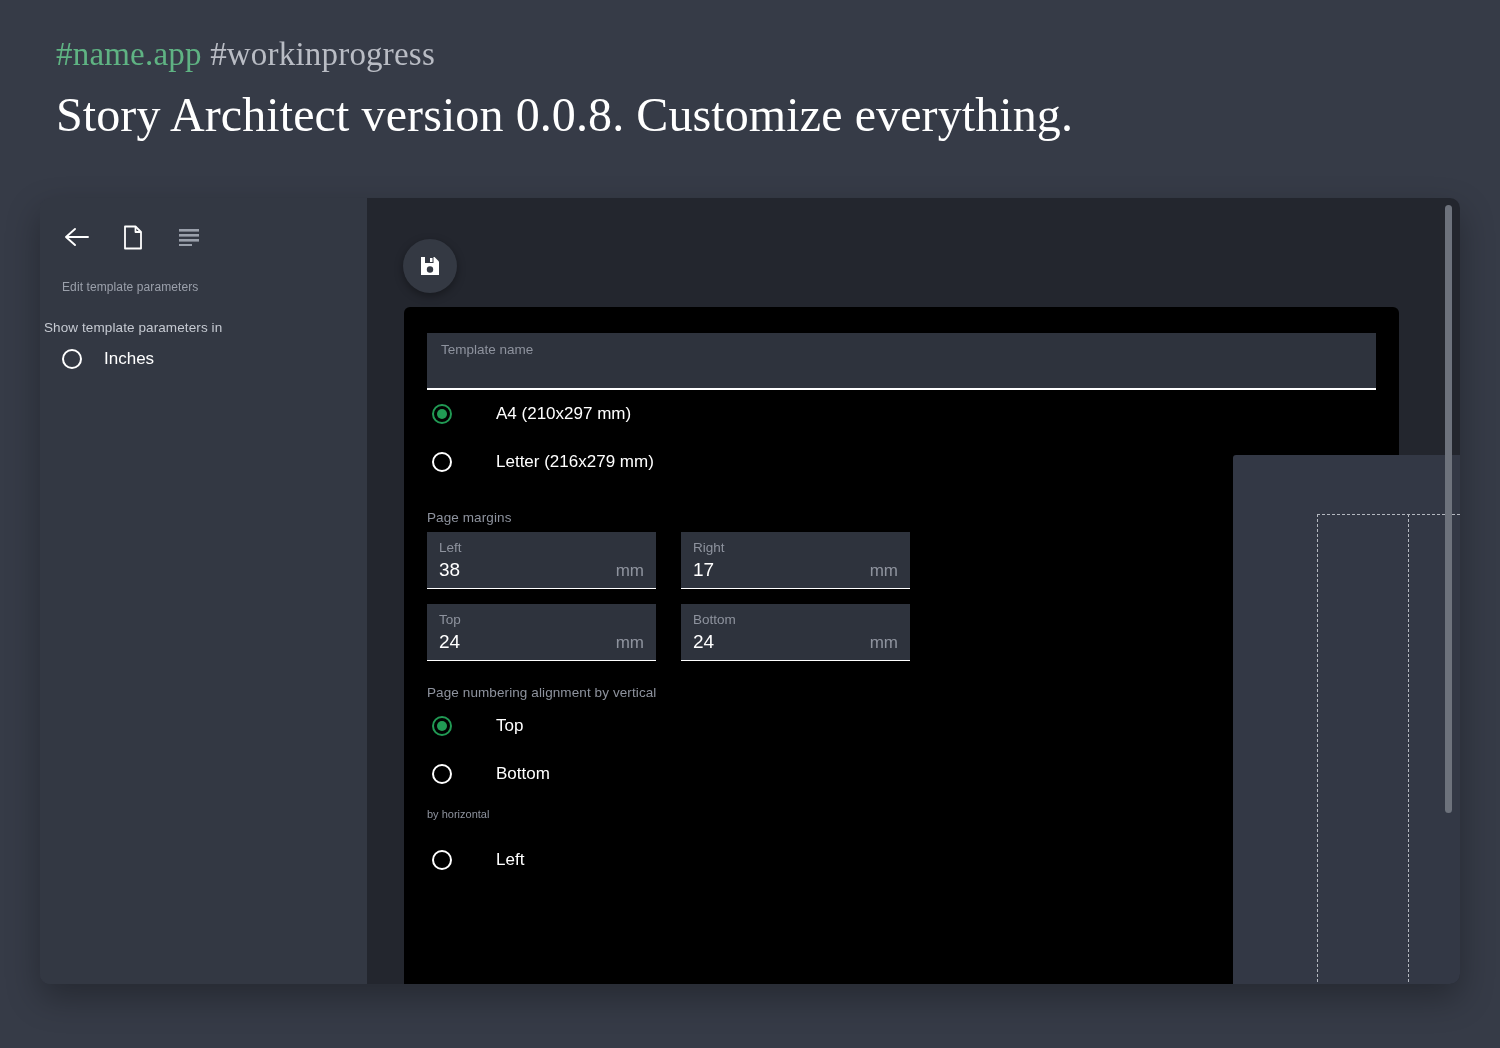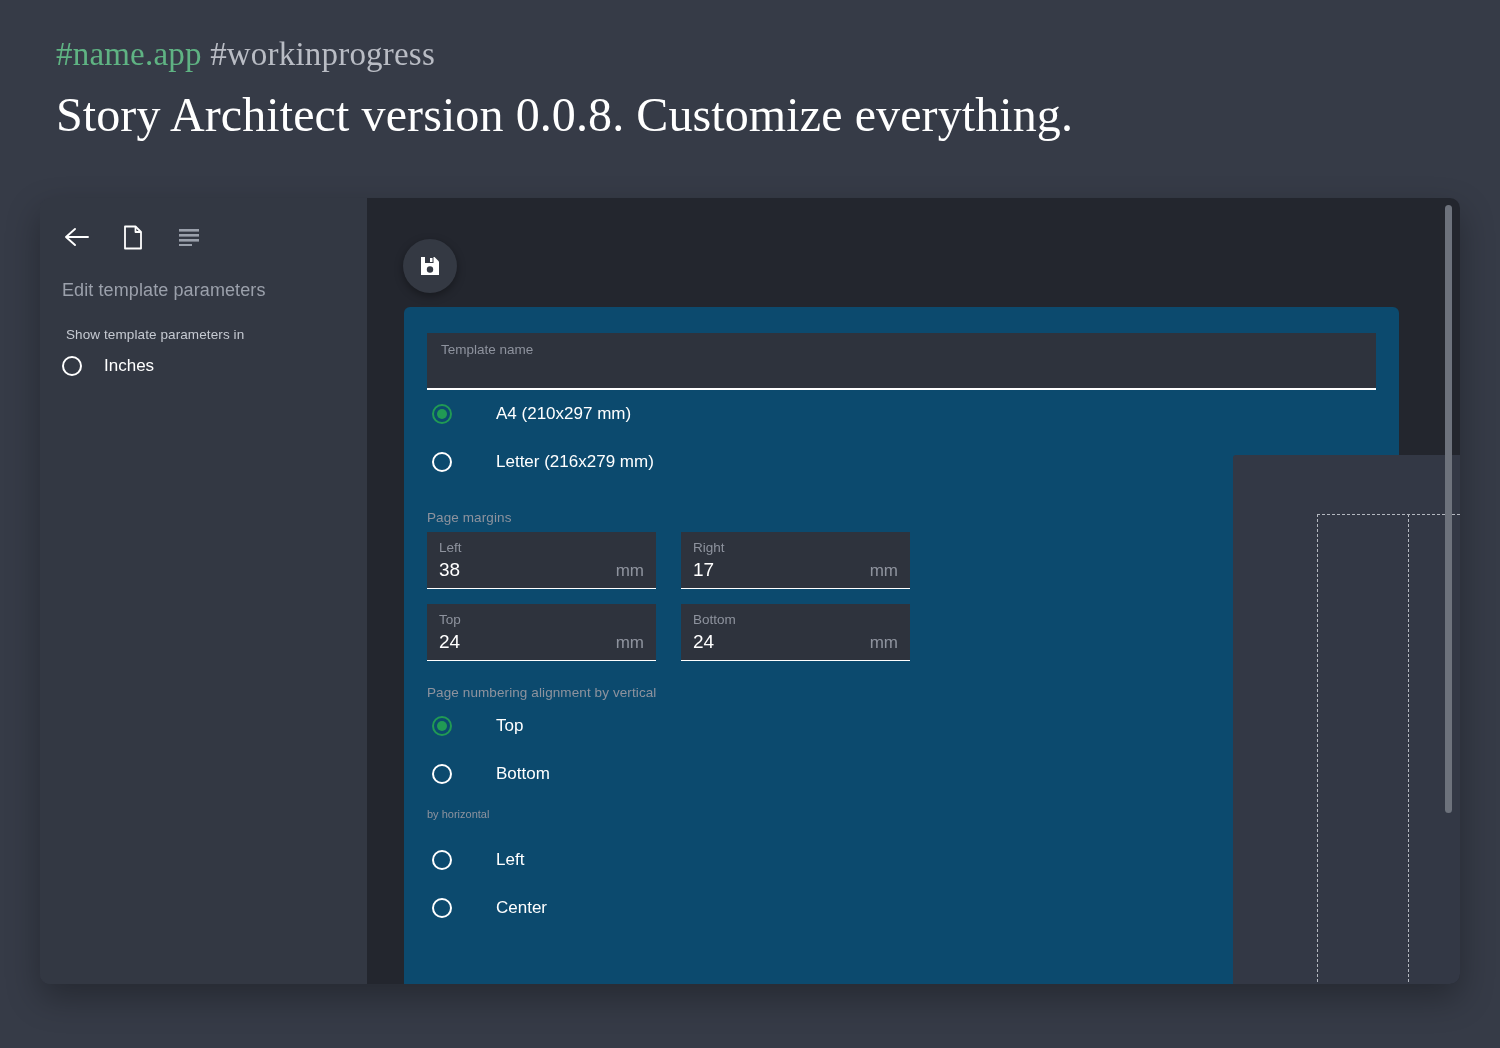--- a/index.html
+++ b/index.html
@@ -74,26 +74,26 @@
   .tb-icon {
     width: 30px;
     height: 30px;
     display: flex;
     align-items: center;
     justify-content: center;
     cursor: pointer;
   }
   .sidebar-caption {
     margin: 22px 0 0 22px;
-    font-size: 18px;
+    font-size: 12px;
     color: #9ba0ab;
     letter-spacing: 0.1px;
   }
   .sidebar-section-label {
-    margin: 26px 0 0 26px;
+    margin: 26px 0 0 4px;
     font-size: 13.5px;
     color: #c6cad2;
     letter-spacing: 0.1px;
   }
   .radio-row {
     display: flex;
     align-items: center;
     gap: 22px;
     padding-left: 22px;
     height: 48px;
@@ -149,21 +149,21 @@
     cursor: pointer;
     z-index: 4;
   }
 
   .form-card {
     position: absolute;
     left: 37px;
     top: 109px;
     width: 995px;
     height: 690px;
-    background: #0c4a6e;
+    background: #000000;
     border-radius: 6px 6px 0 0;
     overflow: hidden;
   }
 
   .form-inner {
     padding: 26px 23px 0 23px;
   }
 
   
   .text-field {
@@ -418,24 +418,20 @@
         <div class="radio-row-main">
           <span class="radio"></span>
           <span class="radio-label">Bottom</span>
         </div>
 
         <div class="sub-label">by horizontal</div>
         <div class="radio-row-main">
           <span class="radio"></span>
           <span class="radio-label">Left</span>
         </div>
-        <div class="radio-row-main">
-          <span class="radio"></span>
-          <span class="radio-label">Center</span>
-        </div>
 
       </div>
     </div>
 
     <div class="page-preview">
 
       <div class="page-guides"></div>
       <div class="page-guide-divider"></div>
     </div>
 

